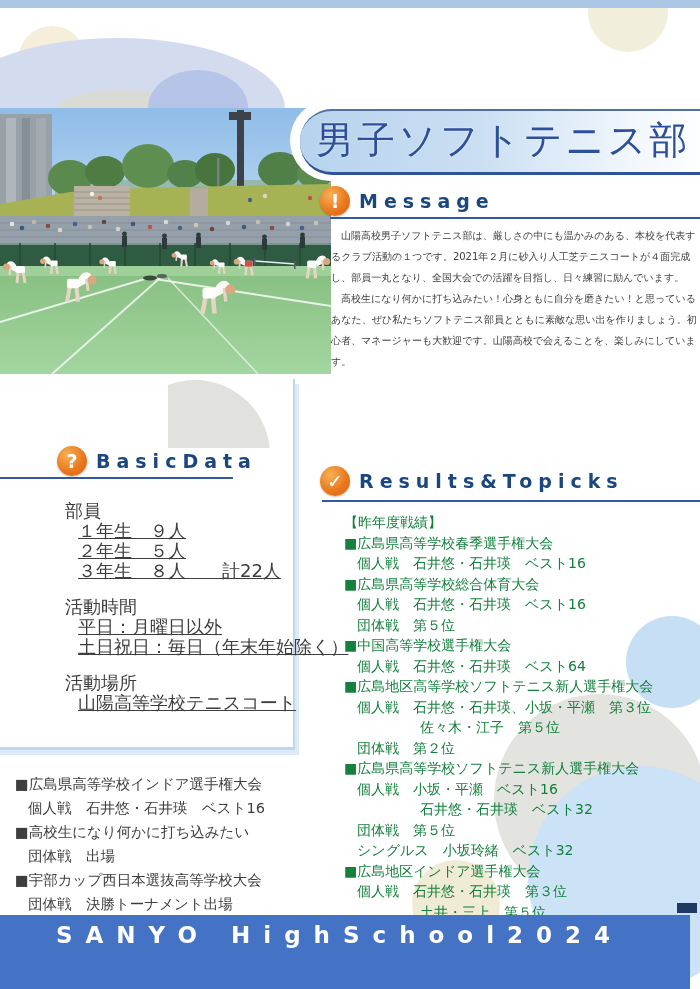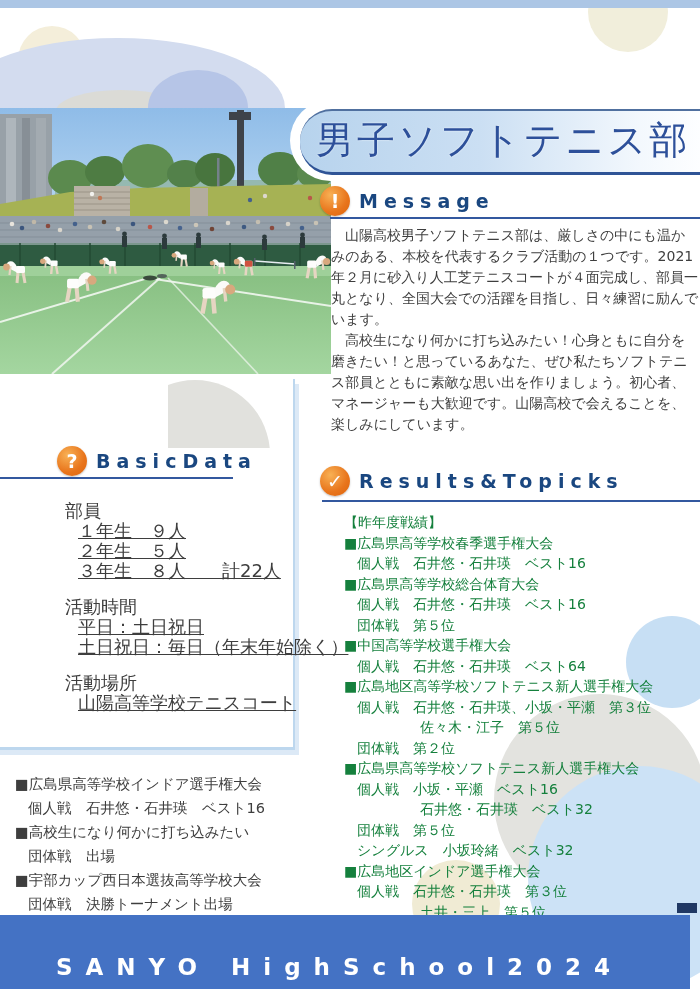--- a/index.html
+++ b/index.html
@@ -36,41 +36,41 @@
   .badge{width:30px;height:30px;border-radius:50%;flex:0 0 30px;
          background:radial-gradient(circle at 35% 30%,#F8B155,#E8741B 60%,#DE650C);
          color:#fff;font-weight:bold;display:flex;align-items:center;justify-content:center;
          font-size:19px;box-shadow:0 1px 2px rgba(0,0,0,.25);}
   .sec-title{color:#1A4780;font-weight:bold;font-size:19px;letter-spacing:6px;white-space:nowrap;}
   .rule{position:absolute;height:2px;background:#33589F;z-index:6;}
   .h-msg{left:320px;top:186px;}  .rule-msg{left:330px;top:217px;width:370px;}
   .h-bd{left:57px;top:446px;}    .rule-bd{left:0;top:477px;width:233px;}
   .h-res{left:320px;top:466px;}  .rule-res{left:322px;top:500px;width:378px;}
 
-  .msg-body{position:absolute;left:331px;top:225px;width:368px;font-size:14px;line-height:21px;
+  .msg-body{position:absolute;left:331px;top:225px;width:368px;font-size:10px;line-height:21px;
             color:#3E3E3E;z-index:6;}
   .msg-body p{margin:0;text-indent:1em;}
 
   .bd-card{position:absolute;left:-8px;top:379px;width:303px;height:371px;background:#fff;box-sizing:border-box;
            border-right:2px solid #BDD7EE;border-bottom:3px solid #BDD7EE;box-shadow:4px 5px 0 #DCE9F6;z-index:2;}
   .bd-content{position:absolute;left:65px;top:501px;width:245px;font-size:18px;color:#3E3E3E;z-index:6;}
   .bd-group{margin-bottom:16px;}
   .bd-label{line-height:20px;}
   .bd-line{line-height:20px;padding-left:13px;white-space:nowrap;text-decoration:underline;}
 
   .res-list{position:absolute;left:344px;top:512px;width:356px;font-size:14px;color:#15803d;z-index:6;}
   .ln{line-height:20.5px;white-space:nowrap;}
   .ln-i1{padding-left:13px;}
   .ln-i2{padding-left:76px;}
   .extra-list{position:absolute;left:15px;top:772px;width:320px;font-size:14.5px;color:#3E3E3E;z-index:6;}
   .extra-list .ln{line-height:24px;}
 
   .footer{position:absolute;left:0;top:915px;width:690px;height:74px;background:#4472C4;z-index:7;}
   .footer-text{display:block;padding:7px 0 0 56px;color:#fff;font-size:23px;font-weight:bold;
-               letter-spacing:13px;white-space:nowrap;margin-top:32px;}
+               letter-spacing:13px;white-space:nowrap;}
   .footer-notch{position:absolute;left:677px;top:903px;width:20px;height:10px;background:#203864;z-index:7;}
 </style>
 </head>
 <body>
 
 <div class="page">
 
   <div class="circle c-cream-tl z1"></div>
   <div class="circle c-lavender z1"></div>
   <div class="circle c-gray-top z1"></div>
@@ -264,21 +264,21 @@
   <div class="rule rule-bd"></div>
   <div class="bd-content" id="basic-groups">
       <div class="bd-group">
         <div class="bd-label">部員</div>
         <div class="bd-line">１年生　９人</div>
         <div class="bd-line">２年生　５人</div>
         <div class="bd-line">３年生　８人　　計22人</div>
       </div>
       <div class="bd-group">
         <div class="bd-label">活動時間</div>
-        <div class="bd-line">平日：土日祝日</div>
+        <div class="bd-line">平日：月曜日以外</div>
         <div class="bd-line">土日祝日：毎日（年末年始除く）</div>
       </div>
       <div class="bd-group">
         <div class="bd-label">活動場所</div>
         <div class="bd-line">山陽高等学校テニスコート</div>
       </div>
     </div>
 
   <div class="sec-head h-res">
     <span class="badge">

